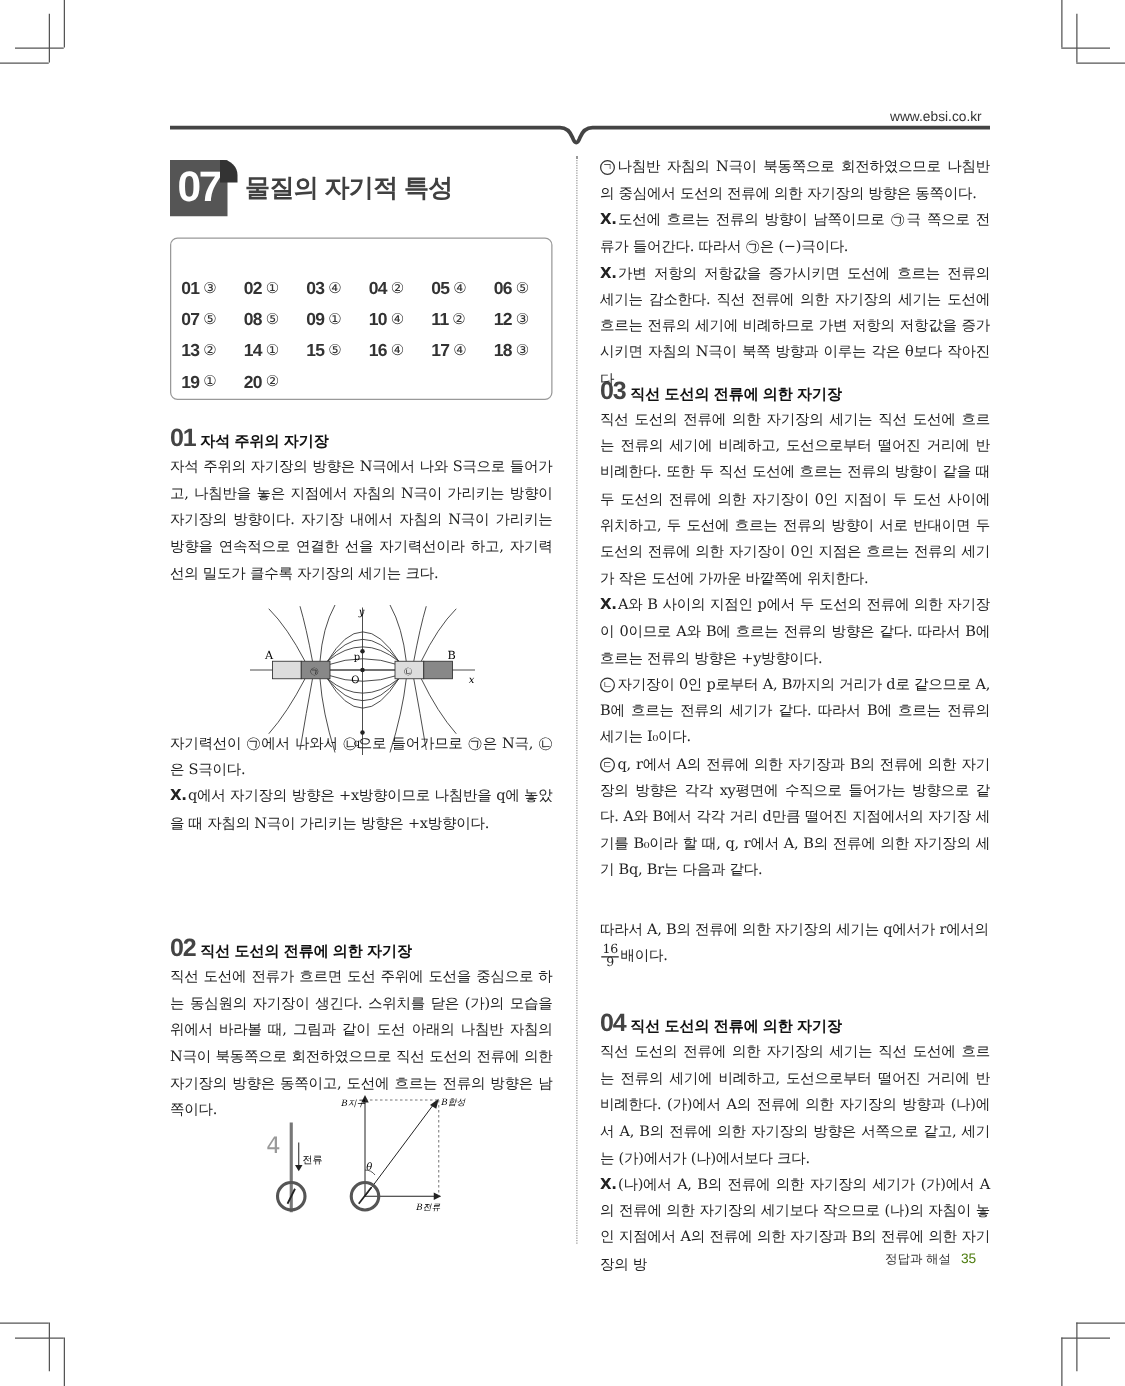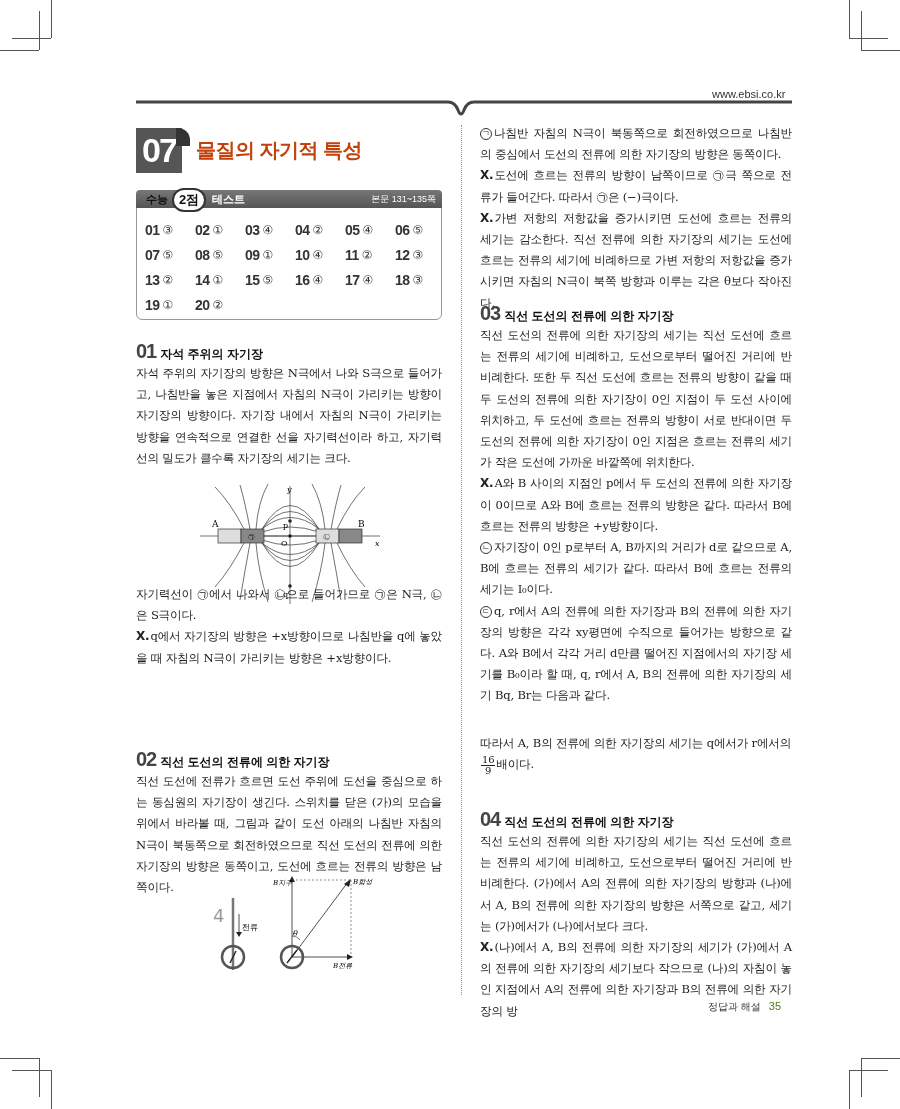--- a/index.html
+++ b/index.html
@@ -9,21 +9,21 @@
   .crop { position: absolute; border-color: #555; border-style: solid; border-width: 0; }
 
   .site-url { position: absolute; left: 712px; top: 88px; font-family: "Liberation Sans", sans-serif; font-size: 11px; color: #333; }
   .header-rule { position: absolute; left: 0; top: 0; width: 900px; height: 140px; pointer-events: none; }
 
   .col-divider { position: absolute; left: 461px; top: 125px; width: 0; height: 870px; border-left: 1px dotted #999; }
 
   .chapter { position: absolute; left: 136px; top: 128px; height: 45px; display: flex; align-items: center; }
   .chapter-num { width: 46px; height: 45px; background: #555; color: #fff; font-family: "Liberation Sans", sans-serif; font-weight: bold; font-size: 34px; display: flex; align-items: center; justify-content: center; letter-spacing: -2px; position: relative; }
   .chapter-num::after { content: ""; position: absolute; right: -8px; top: 0; width: 14px; height: 18px; background: #333; border-top-right-radius: 12px; }
-  .chapter-title { margin-left: 14px; font-family: "Liberation Sans", sans-serif; font-weight: bold; font-size: 20px; color: #c2410c; letter-spacing: -0.5px; }
+  .chapter-title { margin-left: 14px; font-family: "Liberation Sans", sans-serif; font-weight: bold; font-size: 20px; color: #404040; letter-spacing: -0.5px; }
 
   .answer-box { position: absolute; left: 136px; top: 190px; width: 306px; height: 130px; border: 1px solid #999; border-radius: 6px; overflow: visible; }
   .answer-bar { position: absolute; left: -1px; top: -1px; width: 306px; height: 18px; background: linear-gradient(to bottom, #777, #555); border-radius: 4px 4px 0 0; display: flex; align-items: center; font-family: "Liberation Sans", sans-serif; color: #fff; }
   .ab-suneung { font-size: 11px; font-weight: bold; margin-left: 10px; color: #111; }
   .ab-2jeom { margin-left: 4px; width: 34px; height: 24px; border-radius: 12px; background: #fff; border: 2px solid #333; color: #111; font-weight: bold; font-size: 13px; display: flex; align-items: center; justify-content: center; margin-top: 2px; }
   .ab-test { margin-left: 6px; font-size: 11px; font-weight: bold; }
   .ab-range { margin-left: auto; margin-right: 6px; font-size: 9px; }
   .answer-grid { position: absolute; left: 8px; top: 30px; display: grid; grid-template-columns: repeat(6, 50px); row-gap: 8px; }
   .ans { font-family: "Liberation Sans", sans-serif; font-size: 14px; display: flex; align-items: center; gap: 3px; height: 17px; }
   .ans .q { font-weight: bold; color: #333; letter-spacing: -0.5px; }
@@ -76,26 +76,20 @@
   <path d="M136 102 L448 102 Q455 102 458 110 Q461 118 464 110 Q467 102 474 102 L792 102" fill="none" stroke="#444" stroke-width="3"></path>
 </svg>
 <div class="col-divider"></div>
 
 <div class="chapter">
   <div class="chapter-num">07</div>
   <div class="chapter-title">물질의 자기적 특성</div>
 </div>
 
 <div class="answer-box">
-  <div class="answer-bar">
-    <span class="ab-suneung">수능</span>
-    <span class="ab-2jeom">2점</span>
-    <span class="ab-test">테스트</span>
-    <span class="ab-range">본문 131~135쪽</span>
-  </div>
   <div class="answer-grid">
     <div class="ans">
         <span class="q">01</span>
         <span class="a">③</span>
       </div>
     <div class="ans">
         <span class="q">02</span>
         <span class="a">①</span>
       </div>
     <div class="ans">

